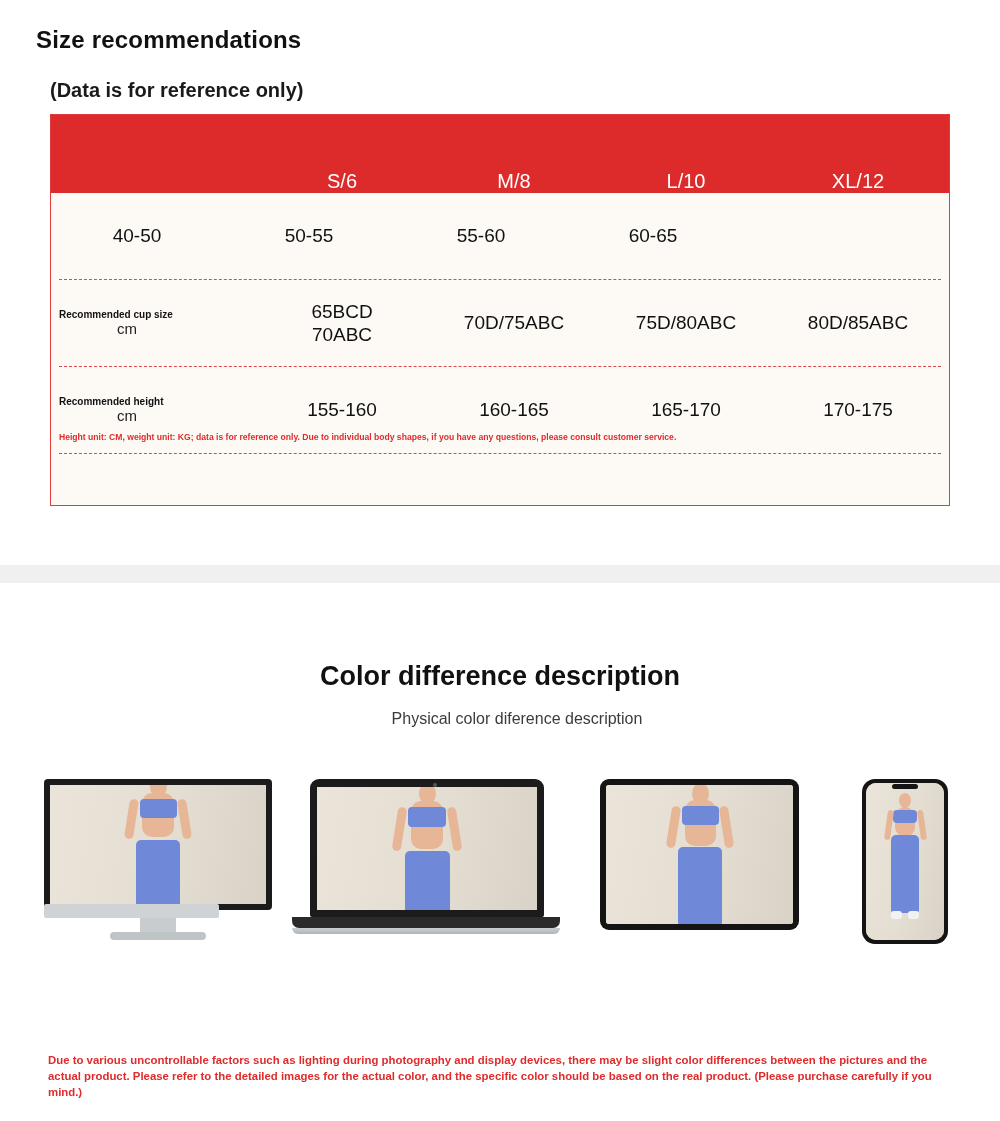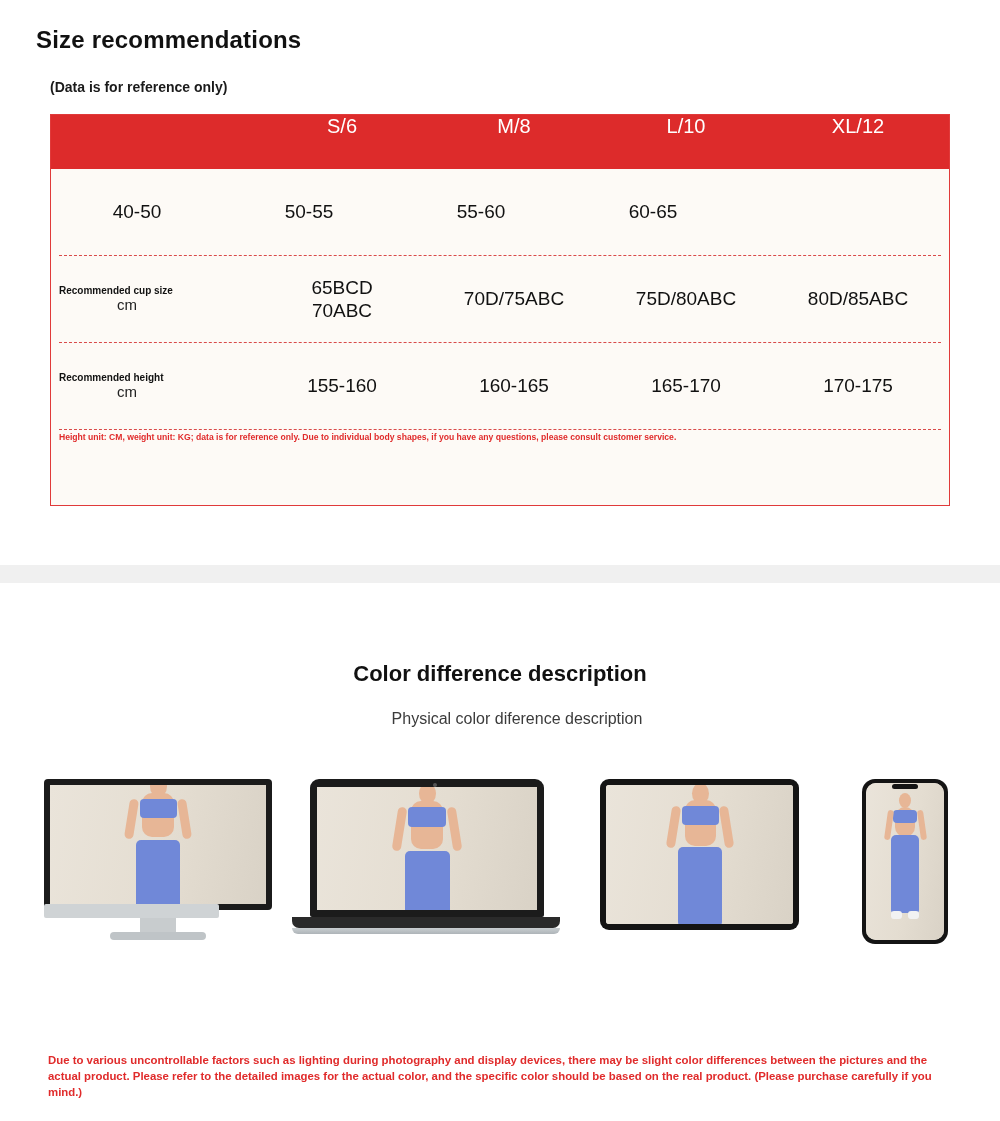--- a/index.html
+++ b/index.html
@@ -26,38 +26,38 @@
     top: 26px;
     font-size: 24px;
     font-weight: bold;
     color: #111111;
     letter-spacing: 0.2px;
   }
   .size-sub {
     position: absolute;
     left: 50px;
     top: 79px;
-    font-size: 14px;
+    font-size: 20px;
     font-weight: bold;
     color: #1a1a1a;
   }
   .table-wrap {
     position: absolute;
     left: 50px;
     top: 114px;
     width: 900px;
     height: 392px;
     border: 1px solid #e03a3a;
     background: #fdfaf6;
   }
   .thead {
     display: flex;
-    height: 54px;
+    height: 78px;
     background: #dd2b2b;
-    align-items: flex-start;
+    align-items: flex-end;
   }
   .thead .cell {
     color: #ffffff;
     font-size: 20px;
     text-align: center;
   }
   .cell-label { width: 205px; flex: none; }
   .cell-data { width: 172px; flex: none; text-align: center; }
 
   .trow {
@@ -132,21 +132,21 @@
     position: relative;
     width: 1000px;
     height: 538px;
     background: #ffffff;
   }
   .color-title {
     position: absolute;
     width: 100%;
     top: 78px;
     text-align: center;
-    font-size: 22px;
+    font-size: 27px;
     font-weight: bold;
     color: #111111;
   }
   .color-sub {
     position: absolute;
     width: 100%;
     top: 127px;
     text-align: center;
     font-size: 16px;
     color: #3b3b3b;

